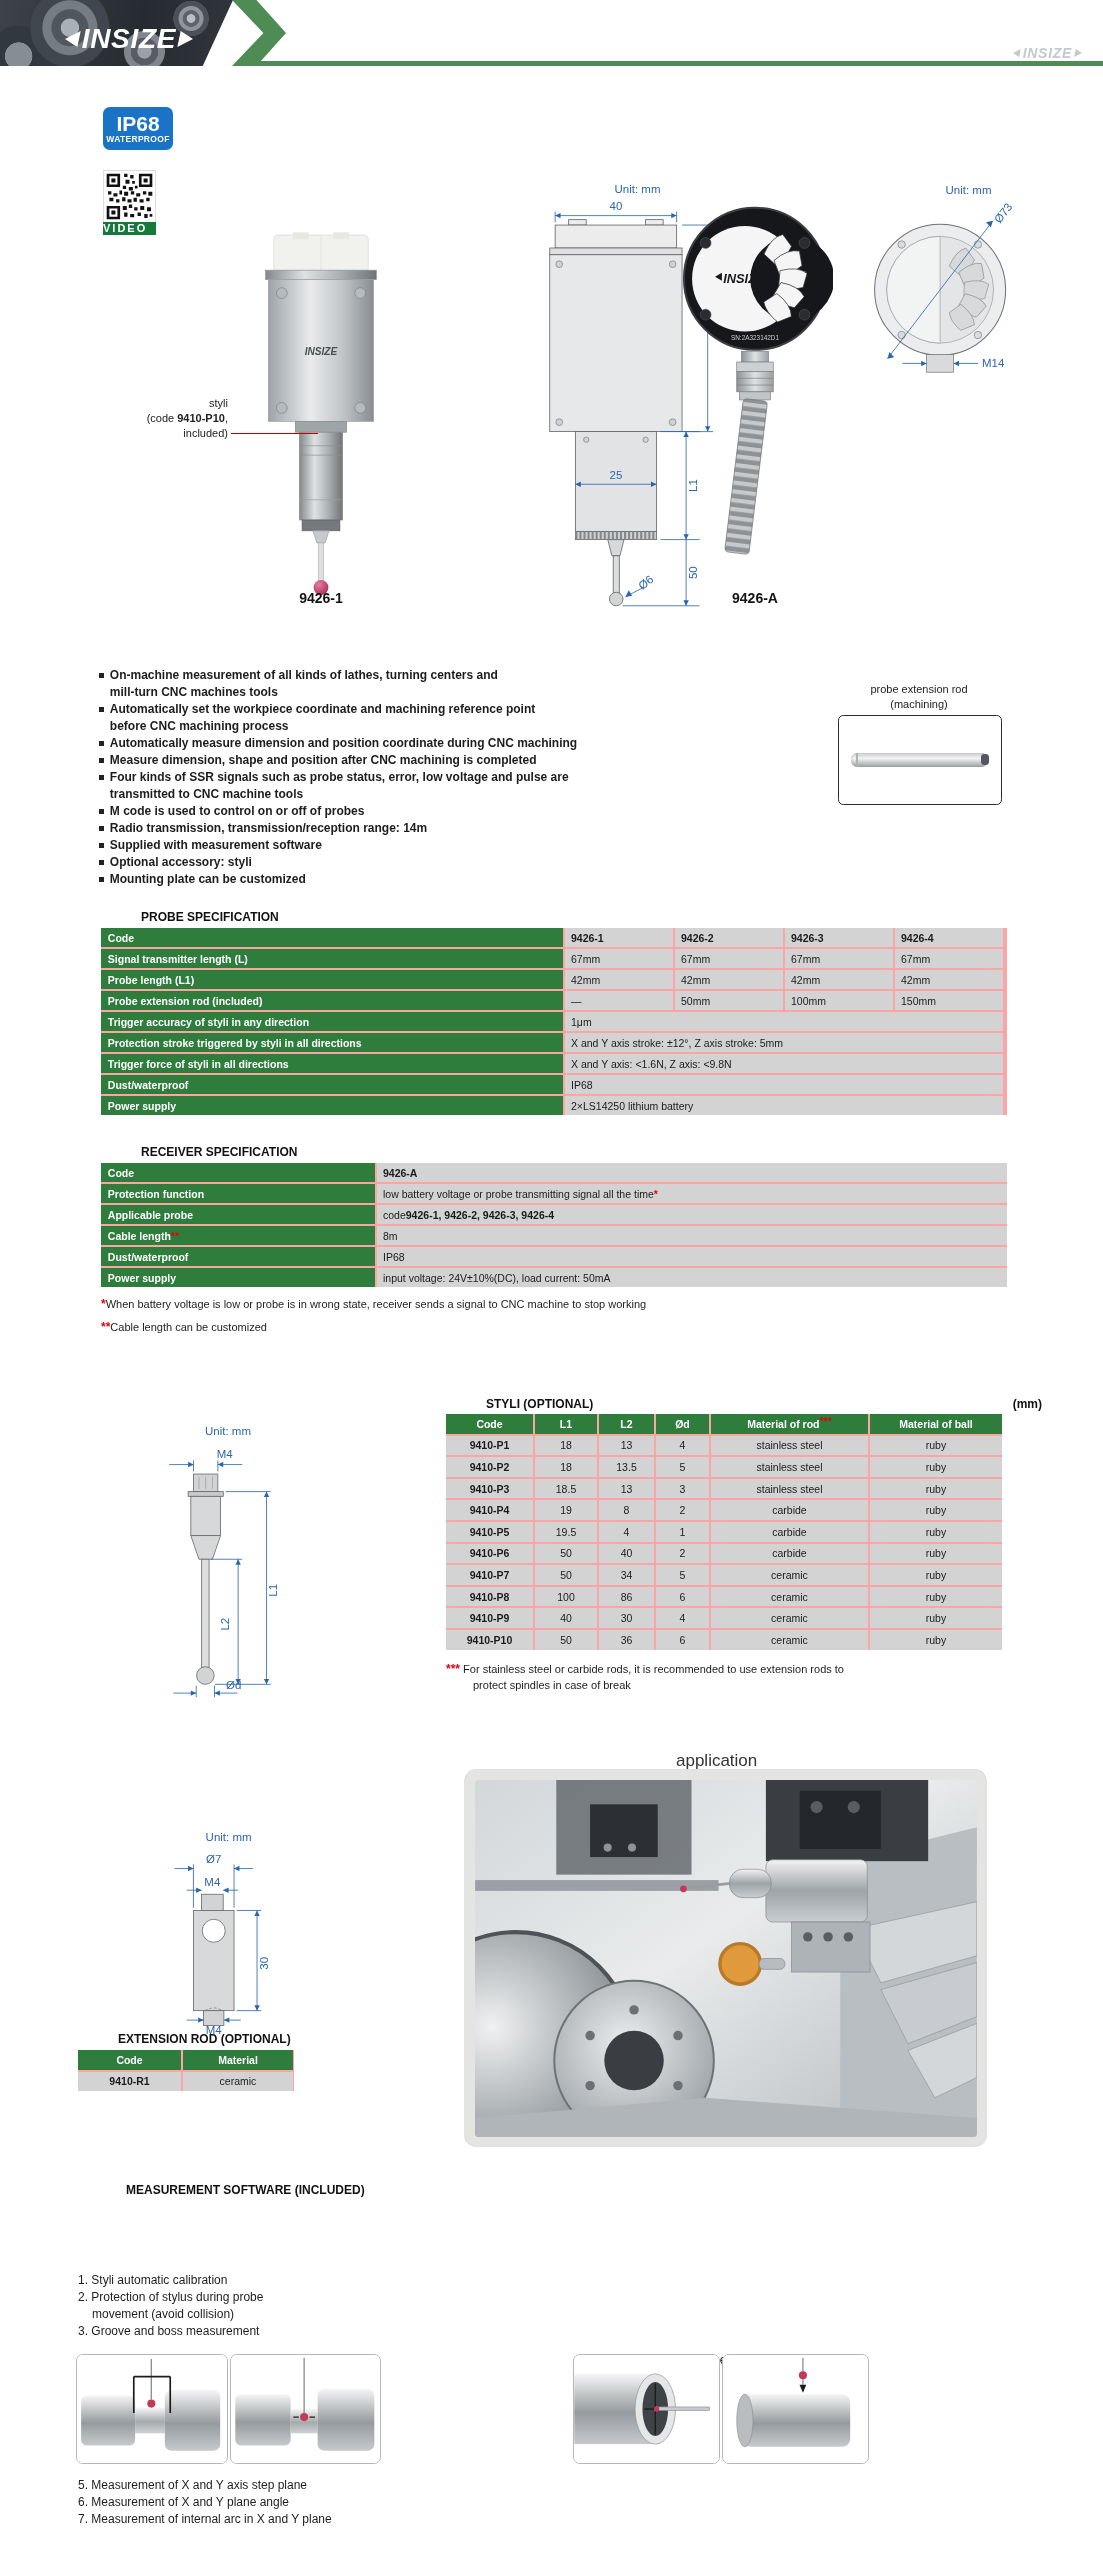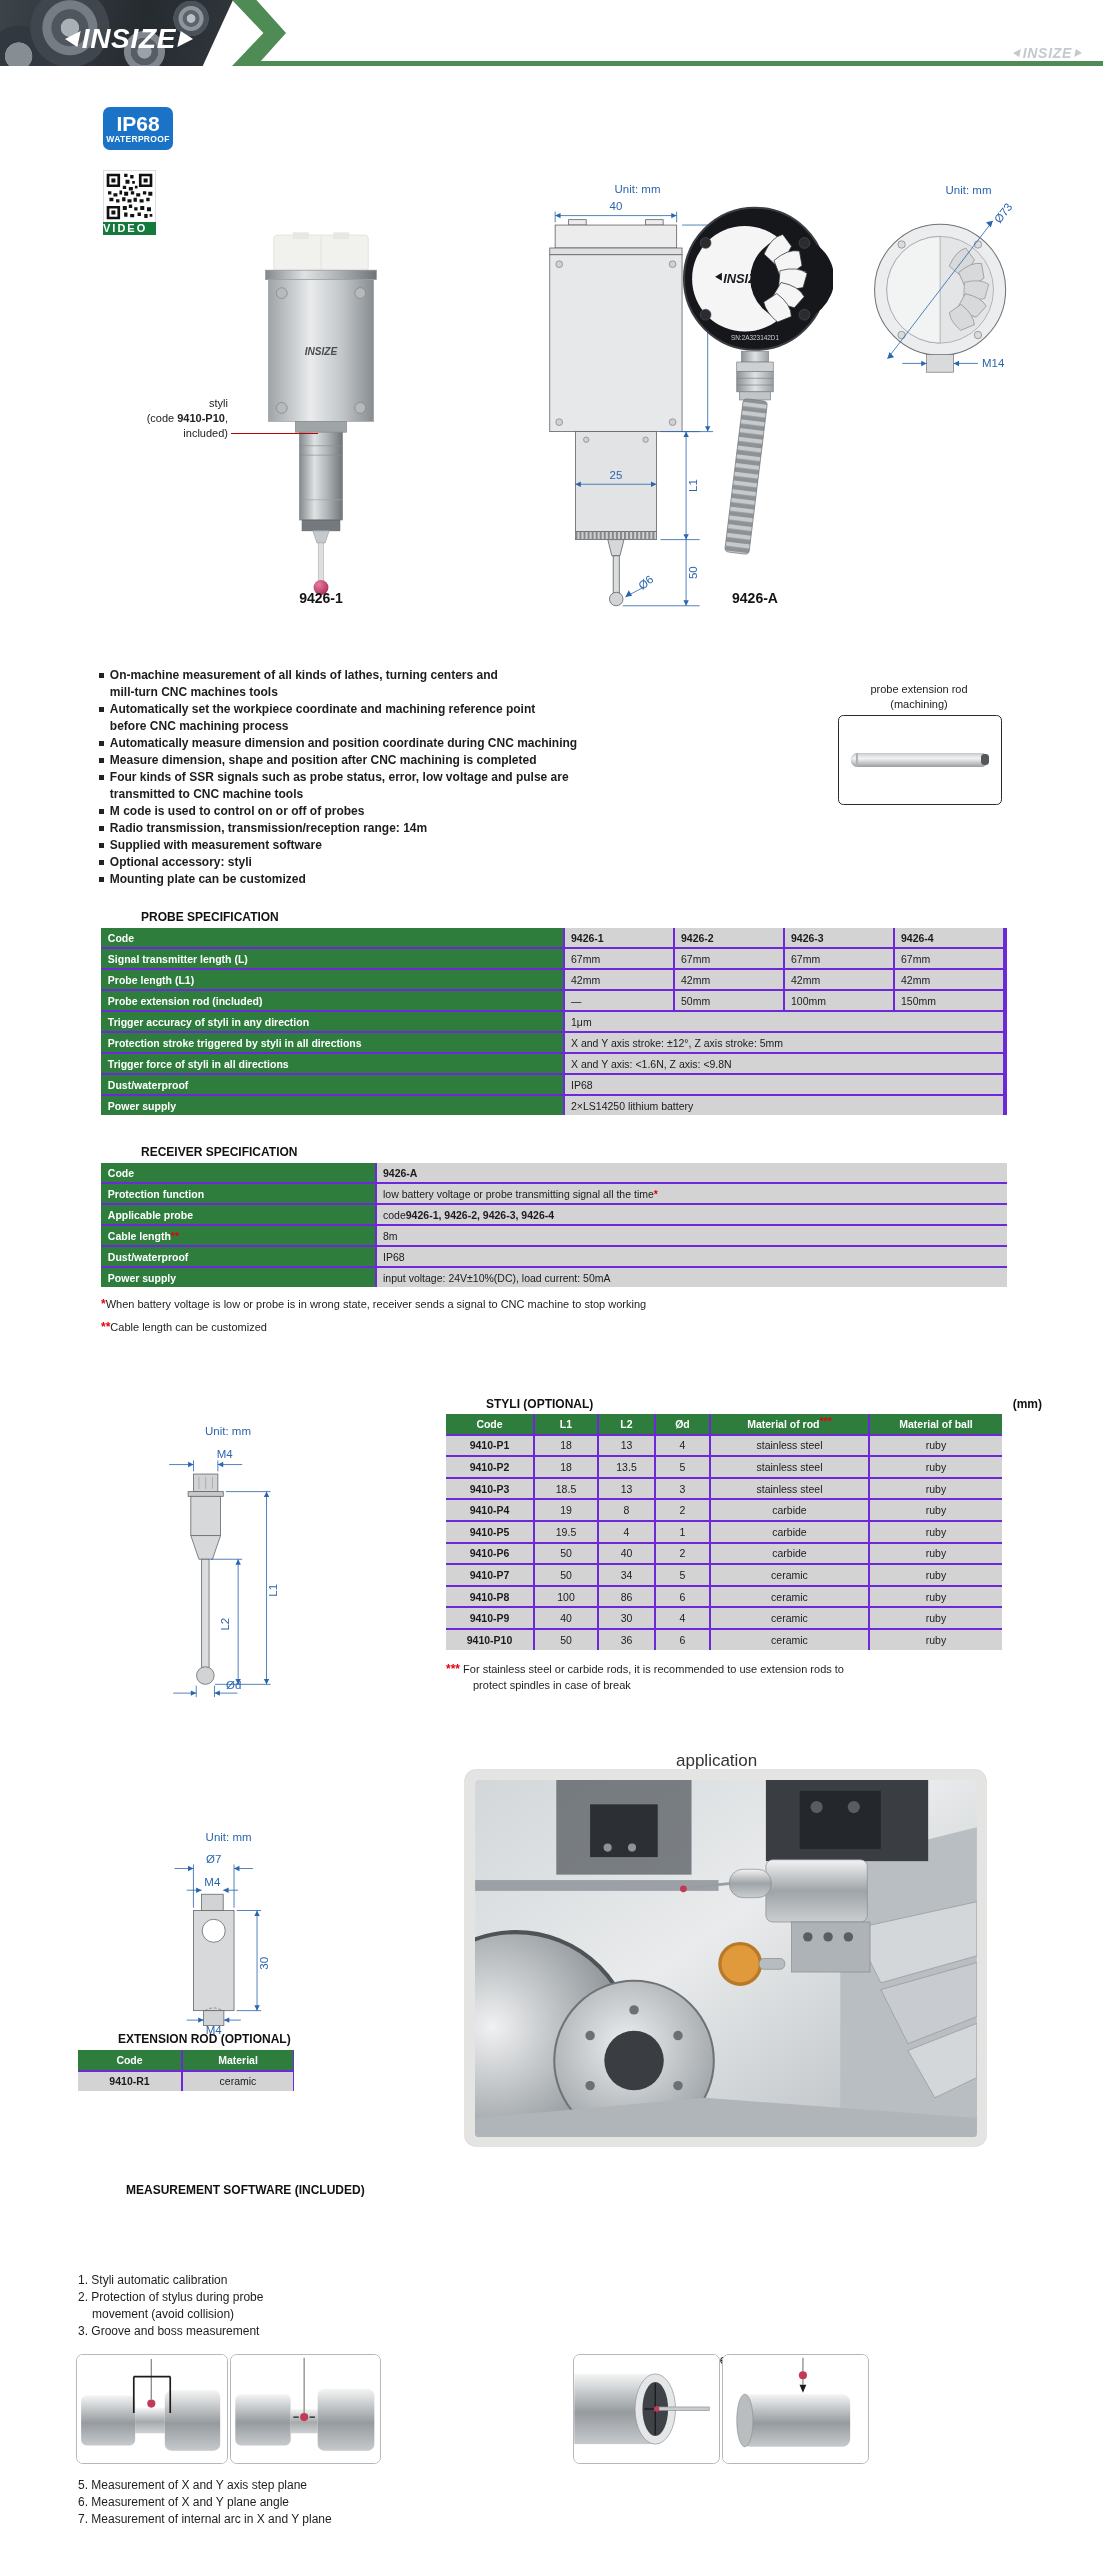--- a/index.html
+++ b/index.html
@@ -47,21 +47,21 @@
   
   .rodcap{left:830px;top:682px;width:178px;text-align:center;font-size:11px;line-height:1.4;color:#222;}
   .rodbox{left:838px;top:715px;width:162px;height:88px;border:1.4px solid #2b2b2b;border-radius:5.4px;background:#fff;}
   .rodimg{position:absolute;left:12px;top:37px;width:137px;height:13.5px;border-radius:6.8px;
           background:linear-gradient(180deg,#c9ccce,#f2f3f4 38%,#9b9fa2);box-shadow:inset 0 0 0.7px #777;}
   .rodimg:before{content:"";position:absolute;right:-1.4px;top:1.4px;width:8px;height:10.8px;border-radius:3.4px;background:#54585c;}
   .rodimg:after{content:"";position:absolute;left:5.4px;top:0;width:2px;height:100%;background:#aeb2b5;}
   
   .shead{font-size:12px;font-weight:bold;color:#111;margin-left:40px;}
   
-  .tbl{display:grid;gap:2px;background:#6d28d9;}
+  .tbl{display:grid;gap:2px;background:#fca5a5;}
   .tg{background:#2e7d3d;color:#fff;font-weight:bold;font-size:10.5px;display:flex;align-items:center;padding-left:6.8px;}
   .td{background:#d3d3d3;color:#1b1b1b;font-size:10.5px;display:flex;align-items:center;padding-left:6px;}
   .cc{justify-content:center;padding-left:0;}
   .bb{font-weight:bold;}
   .spec{grid-template-columns:462px 108px 108px 108px 108px;grid-auto-rows:19px;width:906px;}
   .rspec{grid-template-columns:274px 630px;grid-auto-rows:19px;width:906px;}
   .sty{grid-template-columns:87px 62px 55px 53px 157px 132px;grid-auto-rows:19.6px;width:556px;}
   .ext{grid-template-columns:103px 110px;grid-auto-rows:19.6px;width:216px;}
   .span4{grid-column:2 / 6;}
   .star{color:#e60012;font-weight:bold;}

